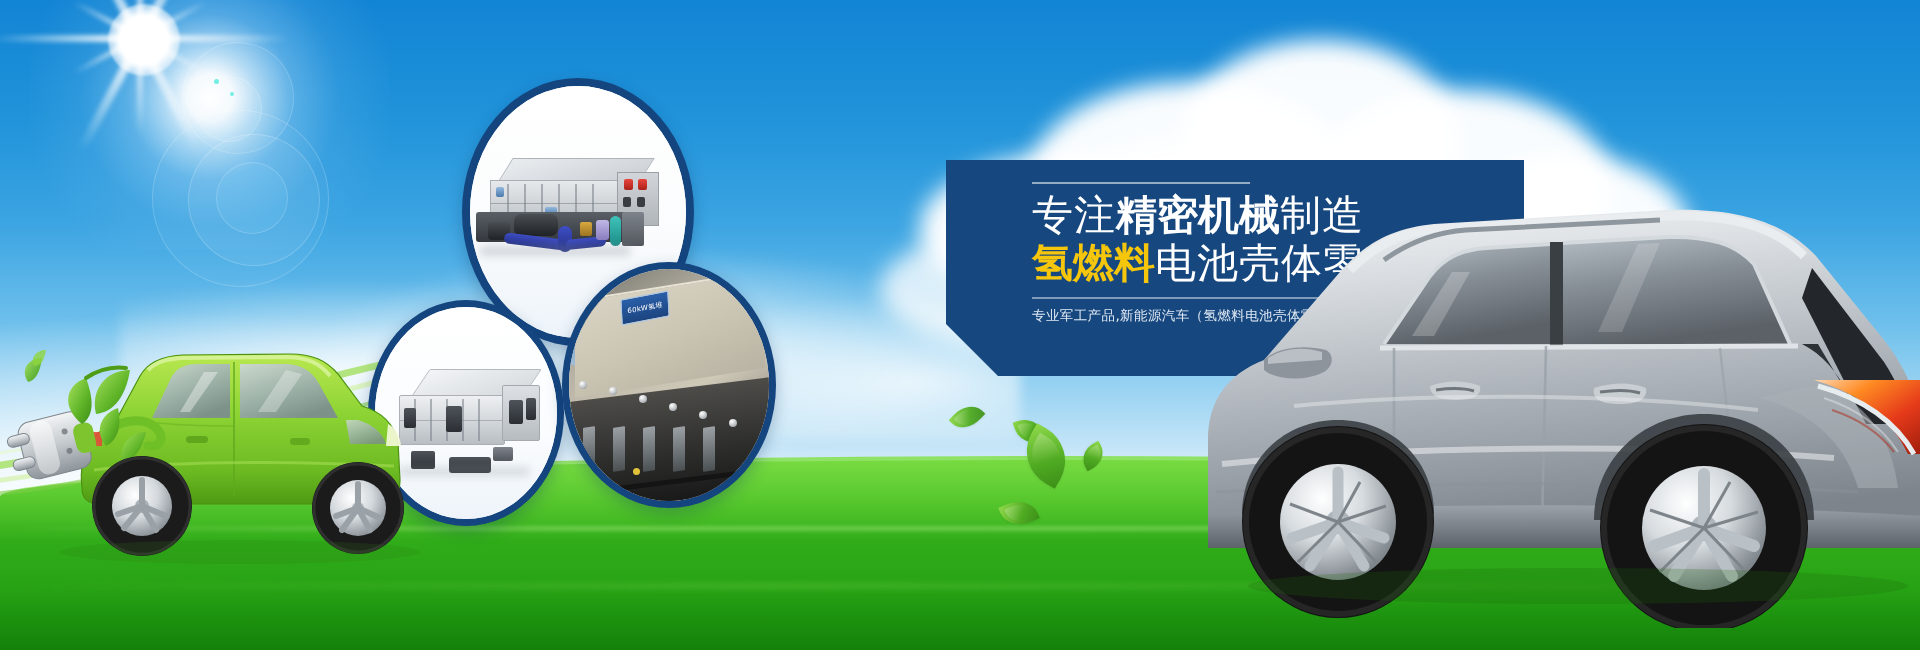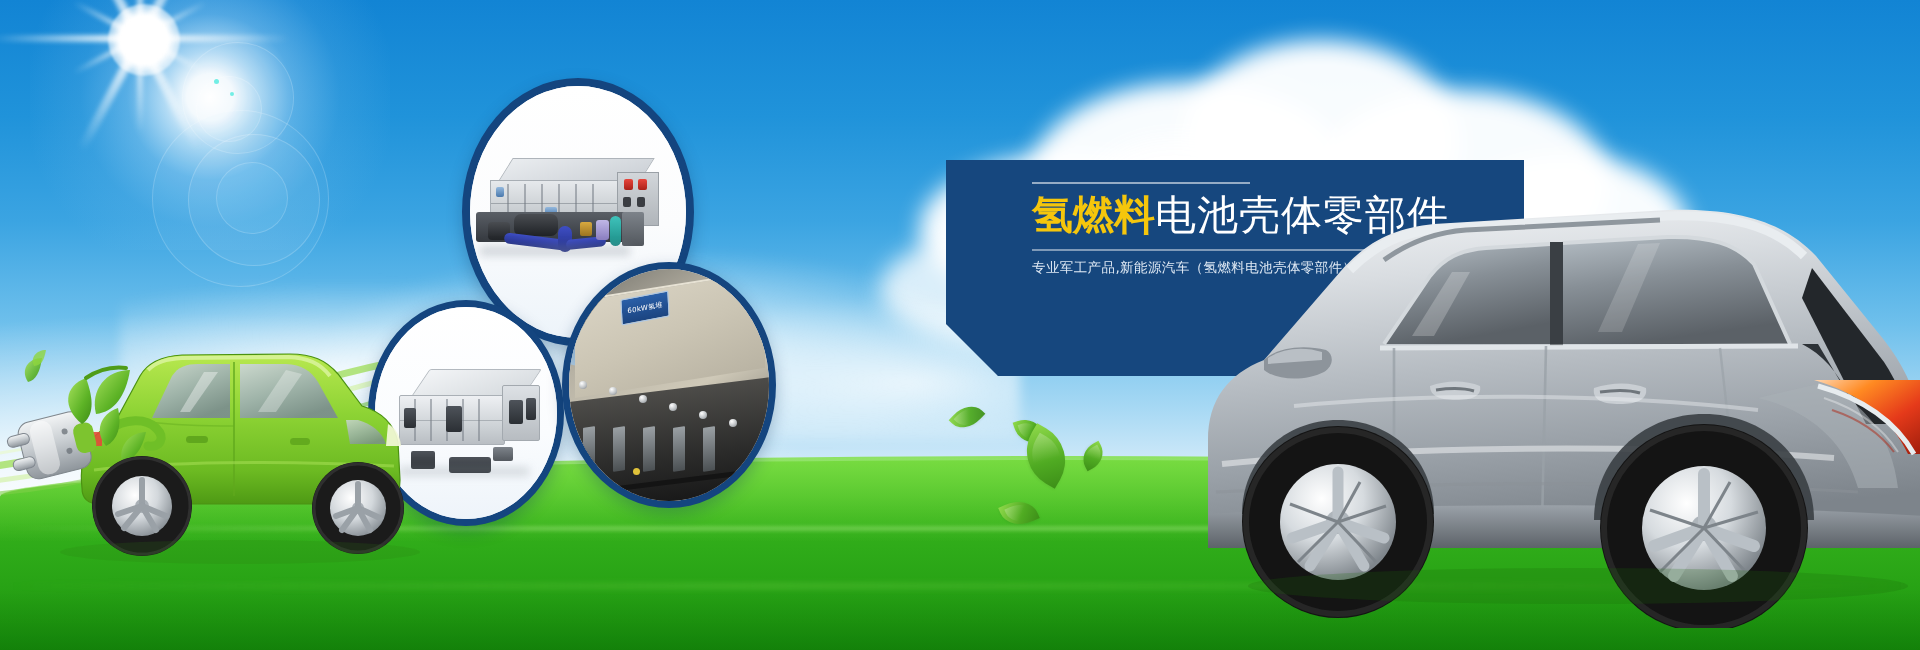--- a/index.html
+++ b/index.html
@@ -375,20 +375,23 @@
       <div class="p3-bolt" style="left:160px;top:150px;"></div>
       <div style="position:absolute;left:12px;bottom:16px;width:170px;height:5px;background:#141414;transform:skewY(-7deg);border-radius:3px;"></div>
       <div style="position:absolute;left:64px;bottom:26px;width:7px;height:7px;background:#e0c23a;border-radius:50%;"></div>
     </div>
   </div>
 
   <div class="panel">
     <div class="panel-inner">
       <div class="rule"></div>
 
+      <div class="headline">
+        <span>专注</span><span class="strong">精密机械</span><span>制造</span>
+      </div>
 
       <div class="line2">
         <span class="accent">氢燃料</span><span>电池壳体零部件</span>
       </div>
 
       <div class="rule-bottom"></div>
 
       <div class="subtitle">专业军工产品,新能源汽车（氢燃料电池壳体零部件）模具加工</div>
     </div>
   </div>

